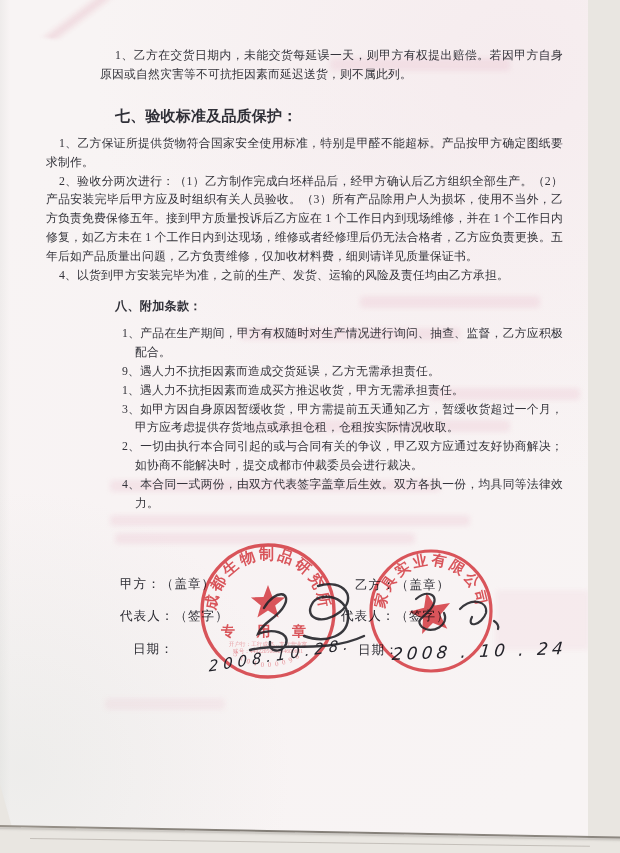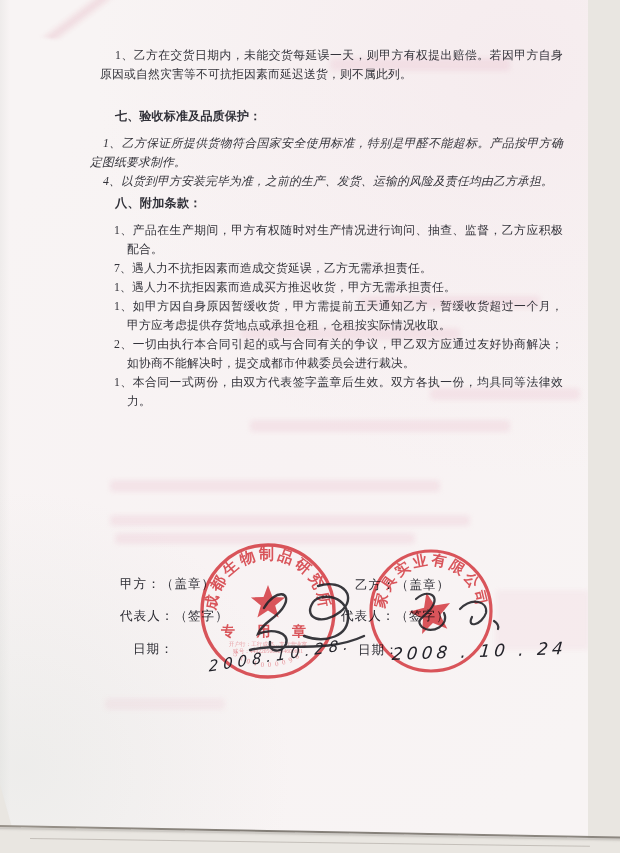--- a/index.html
+++ b/index.html
@@ -30,24 +30,24 @@
   .paper-edge2{
     position:absolute;left:30px;top:838px;width:560px;height:1.4px;
     background:rgba(150,145,138,.45);
     transform:rotate(0.8deg);transform-origin:left center;
   }
   
   .content{position:absolute;left:0;top:46px;width:620px;color:#33333a;
     font-size:11.8px;line-height:18.9px;letter-spacing:.2px;z-index:2;}
   .clause{margin:0 57px 0 0;text-align:justify;}
   .intro{margin-left:100px;text-indent:15px;margin-bottom:17px;}
-  .h7{margin:23px 57px 8px 115px;font-size:12px;font-weight:600;color:#303038;}
-  .h8{margin:4px 57px 8px 115px;font-size:12.2px;font-weight:600;color:#303038;}
-  .s7{margin-left:90px;text-indent:13px;font-style:italic;}
-  .s8{margin-left:0;padding-left:127px;text-indent:-13px;margin-right:57px;}
+  .h7{margin:23px 57px 8px 115px;font-size:15px;font-weight:600;color:#303038;}
+  .h8{margin:12px 57px 8px 115px;font-size:12.2px;font-weight:600;color:#303038;}
+  .s7{margin-left:46px;text-indent:13px;}
+  .s8{margin-left:8px;padding-left:127px;text-indent:-13px;margin-right:57px;}
   
   .sig-label{position:absolute;font-size:12.6px;color:#2f2f36;letter-spacing:1px;z-index:2;white-space:nowrap;}
   
   .stamp{position:absolute;z-index:3;mix-blend-mode:multiply;opacity:.92;filter:blur(.25px);}
   
   .sig-svg{position:absolute;z-index:4;}
   .hand{position:absolute;z-index:4;color:#23232a;
     font-family:"DejaVu Sans",sans-serif;font-style:italic;white-space:nowrap;}
   .hand-a{left:208px;top:646px;font-size:15px;letter-spacing:5px;
     transform:rotate(-9deg) skewX(-10deg);}
@@ -77,29 +77,30 @@
     <div class="smudge" style="left:110px;top:515px;width:360px;height:11px;"></div>
     <div class="smudge" style="left:115px;top:533px;width:300px;height:11px;"></div>
     <div class="smudge" style="left:495px;top:590px;width:95px;height:60px;opacity:.6;"></div>
     <div class="smudge" style="left:105px;top:698px;width:120px;height:12px;opacity:.7;"></div>
 
     <div class="content">
       <p class="clause intro">1、乙方在交货日期内，未能交货每延误一天，则甲方有权提出赔偿。若因甲方自身原因或自然灾害等不可抗拒因素而延迟送货，则不属此列。</p>
 
       <h3 class="h7">七、验收标准及品质保护：</h3>
       <p class="clause s7">1、乙方保证所提供货物符合国家安全使用标准，特别是甲醛不能超标。产品按甲方确定图纸要求制作。</p>
+      <p class="clause s7">2、验收分两次进行：（1）乙方制作完成白坯样品后，经甲方确认后乙方组织全部生产。（2）产品安装完毕后甲方应及时组织有关人员验收。（3）所有产品除用户人为损坏，使用不当外，乙方负责免费保修五年。接到甲方质量投诉后乙方应在 1 个工作日内到现场维修，并在 1 个工作日内修复，如乙方未在 1 个工作日内到达现场，维修或者经修理后仍无法合格者，乙方应负责更换。五年后如产品质量出问题，乙方负责维修，仅加收材料费，细则请详见质量保证书。</p>
       <p class="clause s7">4、以货到甲方安装完毕为准，之前的生产、发货、运输的风险及责任均由乙方承担。</p>
 
       <h3 class="h8">八、附加条款：</h3>
       <p class="clause s8">1、产品在生产期间，甲方有权随时对生产情况进行询问、抽查、监督，乙方应积极配合。</p>
-      <p class="clause s8">7、遇人力不抗拒因素而造成交货延误，乙方无需承担责任。</p>
+      <p class="clause s8">9、遇人力不抗拒因素而造成交货延误，乙方无需承担责任。</p>
       <p class="clause s8">1、遇人力不抗拒因素而造成买方推迟收货，甲方无需承担责任。</p>
-      <p class="clause s8">1、如甲方因自身原因暂缓收货，甲方需提前五天通知乙方，暂缓收货超过一个月，甲方应考虑提供存货地点或承担仓租，仓租按实际情况收取。</p>
+      <p class="clause s8">3、如甲方因自身原因暂缓收货，甲方需提前五天通知乙方，暂缓收货超过一个月，甲方应考虑提供存货地点或承担仓租，仓租按实际情况收取。</p>
       <p class="clause s8">2、一切由执行本合同引起的或与合同有关的争议，甲乙双方应通过友好协商解决；如协商不能解决时，提交成都市仲裁委员会进行裁决。</p>
-      <p class="clause s8">1、本合同一式两份，由双方代表签字盖章后生效。双方各执一份，均具同等法律效力。</p>
+      <p class="clause s8">4、本合同一式两份，由双方代表签字盖章后生效。双方各执一份，均具同等法律效力。</p>
     </div>
 
     <span class="sig-label" style="left:120px;top:576px;">甲方：（盖章）</span>
     <span class="sig-label" style="left:120px;top:608px;">代表人：（签字）</span>
     <span class="sig-label" style="left:133px;top:641px;">日期：</span>
 
     <span class="sig-label" style="left:355px;top:577px;">乙方：（盖章）</span>
     <span class="sig-label" style="left:341px;top:608px;">代表人：（签字）</span>
     <span class="sig-label" style="left:358px;top:642px;">日期：</span>
 

